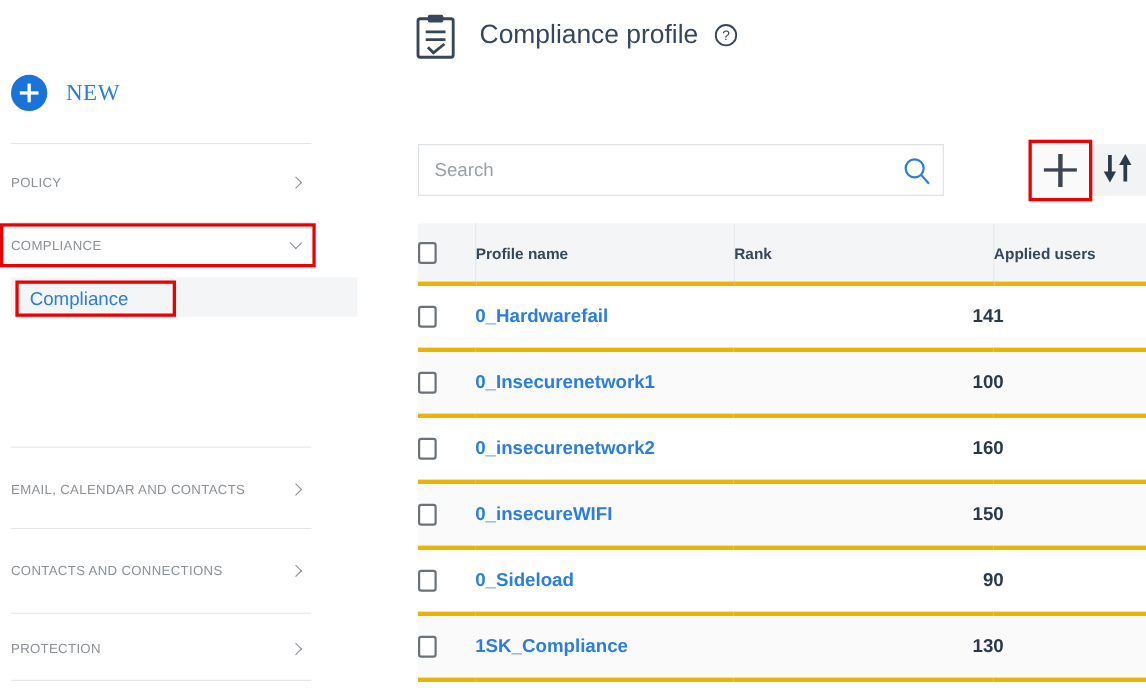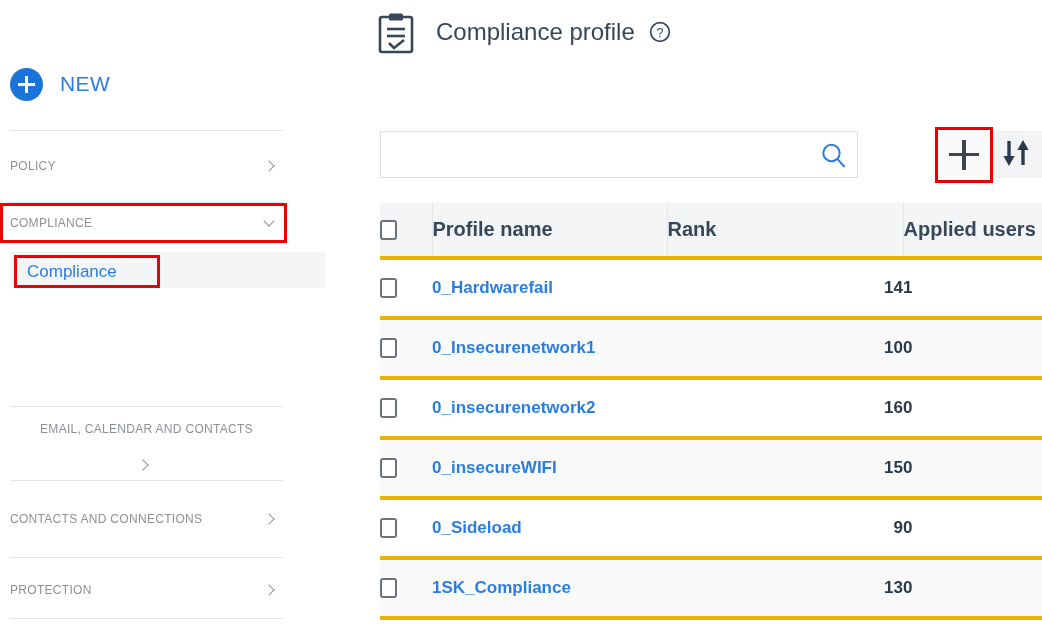--- a/index.html
+++ b/index.html
@@ -64,20 +64,21 @@
     width: 3.4px;
     height: 17px;
     background: #ffffff;
   }
   .new-label {
     margin-left: 17px;
     color: #2a7de1;
     font-size: 21px;
     letter-spacing: 0.4px;
     white-space: nowrap;
+    font-family: Liberation Serif, serif;
   }
 
   .nav-divider {
     position: absolute;
     left: 10px;
     width: 273px;
     height: 1px;
     background: #e3e5e8;
   }
 
@@ -267,21 +268,21 @@
   }
   .data-table th {
     background: #f4f5f6;
     color: #37475a;
     font-weight: bold;
     text-align: left;
     height: 53px;
     padding: 0;
     vertical-align: middle;
     border-right: 1px solid #e4e6e8;
-    font-size: 20px;
+    font-size: 14px;
   }
   .data-table th:last-child { border-right: 0; }
   .data-table td {
     height: 56px;
     padding: 0;
     vertical-align: middle;
     color: #2b3a4a;
     border-top: 4px solid #eab308;
     font-weight: bold;
   }
@@ -338,21 +339,21 @@
     <div class="redbox" style="left:0px; top:203px; width:287px; height:40px;"></div>
 
     <div class="subnav-bg" style="top:252px; height:36px;"></div>
 
     <div class="subnav-item active" style="top:260px;">Compliance</div>
     <div class="redbox" style="left:14px; top:255px; width:146px; height:33px;"></div>
 
 
     <div class="nav-divider" style="top:406px;"></div>
 
-    <div class="nav-section" style="top:418px; height:54px;flex-direction:column;">
+    <div class="nav-section" style="top:418px; height:54px;">
       <span class="nav-section-label" style="max-width:215px; display:inline-block;">EMAIL, CALENDAR AND CONTACTS</span>
       <span class="chev right"></span>
     </div>
 
     <div class="nav-divider" style="top:480px;"></div>
 
     <div class="nav-section" style="top:492px; height:54px;">
       <span class="nav-section-label" style="max-width:215px; display:inline-block;">CONTACTS AND CONNECTIONS</span>
       <span class="chev right"></span>
     </div>
@@ -383,20 +384,21 @@
       <span class="help-icon">
         <svg viewBox="0 0 22 22" width="22" height="22" aria-hidden="true">
           <circle cx="11" cy="11" r="9.3" fill="none" stroke="#37475a" stroke-width="1.7"></circle>
           <text x="11" y="15.6" text-anchor="middle" font-family="Liberation Sans, sans-serif" font-size="12.5" fill="#37475a">?</text>
         </svg>
       </span>
     </div>
 
     <div class="search-row">
       <div class="search-box">
+        <input class="search-input" type="text" value="" placeholder="Search" style="">
         <span class="search-icon">
           <svg viewBox="0 0 27 27" width="27" height="27" aria-hidden="true">
             <circle cx="11.5" cy="11" r="8.2" fill="none" stroke="#2a7de1" stroke-width="2"></circle>
             <line x1="17.6" y1="17.2" x2="24.5" y2="25" stroke="#2a7de1" stroke-width="2"></line>
           </svg>
         </span>
       </div>
 
       <div class="btn-group">
         <button class="tool-btn">

